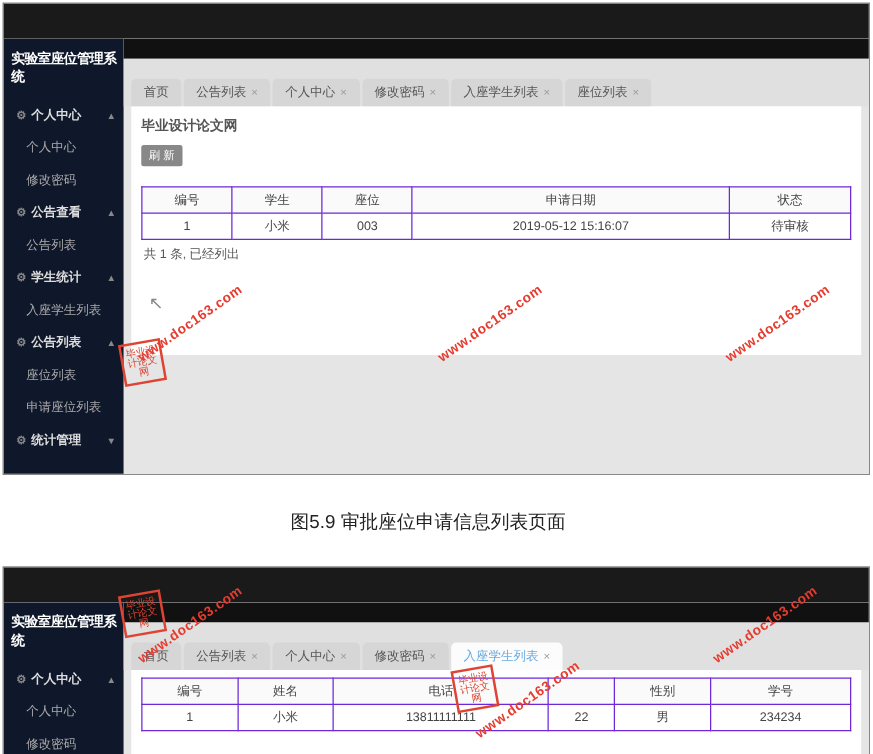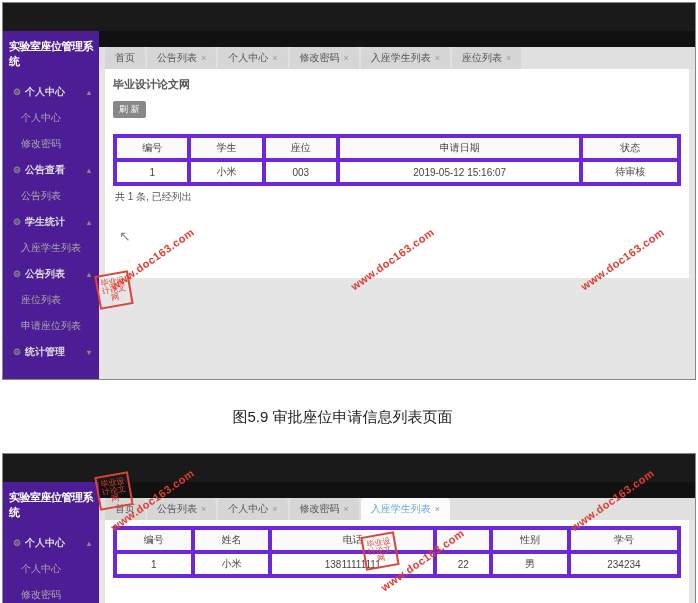--- a/index.html
+++ b/index.html
@@ -1,38 +1,38 @@
 <!DOCTYPE html>
 <html><head>
 <meta charset="utf-8">
 <style>
   * { margin: 0; padding: 0; box-sizing: border-box; }
   body { font-family: "Microsoft YaHei", Arial, sans-serif; background: #fff; width: 698px; }
   .figure-block { border: 1px solid #888; margin: 2px 2px 10px 2px; }
   .topbar { background: #1a1a1a; height: 28px; }
   .app-layout { display: flex; background: #e8e8e8; }
-  .sidebar { width: 96px; background: #4c1d95; color: #ccc; font-size: 10px; padding: 4px 0 14px 0; }
+  .sidebar { width: 96px; background: #0f172a; color: #ccc; font-size: 10px; padding: 4px 0 14px 0; }
   .brand { color: #fff; font-size: 11px; font-weight: bold; padding: 4px 6px 10px 6px; letter-spacing: -0.5px; }
   .menu-item { padding: 6px 8px 6px 10px; color: #bbb; display: flex; align-items: center; justify-content: space-between; }
   .menu-item.parent { font-weight: bold; color: #ddd; }
   .menu-item.child { padding-left: 18px; color: #aaa; }
   .gear { font-size: 9px; margin-right: 2px; color: #888; }
   .caret-up { font-size: 8px; color: #888; }
   .caret-down { font-size: 8px; color: #888; }
   .main { flex: 1; background: #e5e5e5; display: flex; flex-direction: column; }
   .blackbar { background: #111; height: 16px; }
-  .tabs { display: flex; background: #e0e0e0; padding: 0 6px 0 6px; gap: 2px; font-size: 10px; align-items: flex-end; }
+  .tabs { display: flex; background: #e0e0e0; padding: 16px 6px 0 6px; gap: 2px; font-size: 10px; align-items: flex-end; }
   .tab { padding: 4px 10px; background: #d6d6d6; border-radius: 4px 4px 0 0; color: #555; position: relative; }
   .tab.active { background: #fcfcfc; color: #67a9e0; }
   .tab .x { margin-left: 4px; font-size: 9px; color: #999; }
   .content { background: #fff; margin: 0 6px 6px 6px; padding: 6px 8px 14px 8px; min-height: 170px; }
   .content-title { font-size: 11px; font-weight: bold; padding: 2px 0 6px 0; color: #555; }
   .toolbar-btn { display: inline-block; background: #888; color: #fff; border-radius: 2px; font-size: 9px; padding: 2px 6px; margin-bottom: 16px; }
   table.data { width: 100%; border-collapse: collapse; font-size: 10px; }
-  table.data th, table.data td { border: 4px solid #6d28d9; padding: 3px 4px; text-align: center; color: #444; }
+  table.data th, table.data td { border: 1px solid #6d28d9; padding: 3px 4px; text-align: center; color: #444; }
   table.data th { background: #fafafa; font-weight: normal; }
   .footer-note { font-size: 10px; color: #555; padding: 4px 2px; }
   .hand-cursor { font-size: 14px; color: #888; padding: 20px 6px; }
   .arrow-cursor { font-size: 11px; color: #666; padding: 30px 0 0 260px; }
   .caption { text-align: center; font-size: 15px; padding: 18px 13px 24px 0; color: #222; }
   .watermark { position: absolute; color: #e63c2f; font-size: 11px; transform: rotate(-35deg); pointer-events: none; font-weight: bold; white-space: nowrap; letter-spacing: 0.5px; }
   .wm-wrap { position: relative; }
   .stamp { position: absolute; width: 34px; height: 34px; border: 2px solid #d43; transform: rotate(-10deg); font-size: 8px; color: #d43; display: flex; align-items: center; justify-content: center; text-align: center; line-height: 1; pointer-events: none; }
 </style>
 </head>

